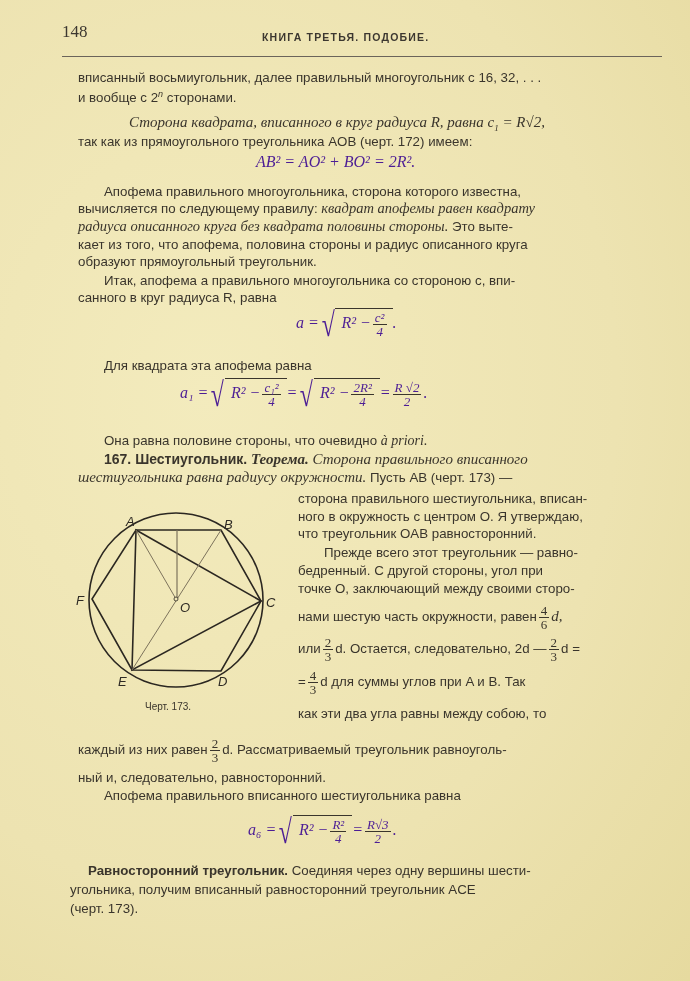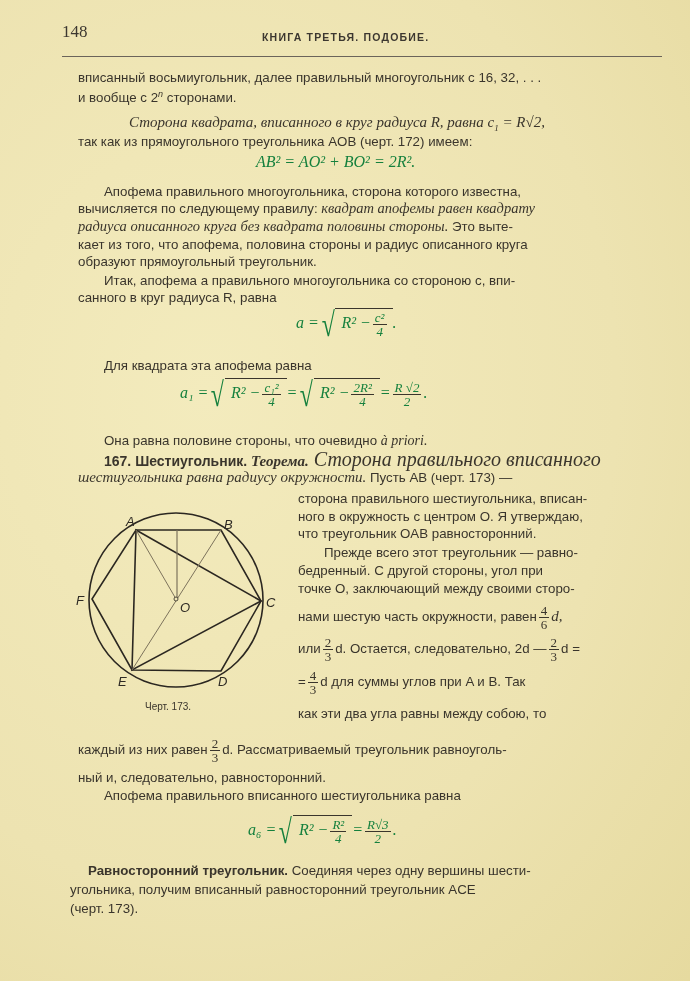--- a/index.html
+++ b/index.html
@@ -11,21 +11,21 @@
     color:#3a352c;
     position:relative;
   }
   .page { position:absolute; left:0; top:0; width:690px; height:981px; }
   .abs { position:absolute; white-space:nowrap; }
   .header-num { left:62px; top:22px; font-family:"Liberation Serif", serif; font-size:17px; color:#3c3730; }
   .header-title { left:262px; top:31px; font-size:10.5px; letter-spacing:1.2px; color:#3c3730; font-weight:bold; }
   .rule { position:absolute; left:62px; top:56px; width:600px; height:1px; background:#6b645a; }
   .txt { font-size:13.3px; line-height:17px; font-family:"Liberation Sans Narrow","Liberation Sans", sans-serif; transform-origin:left top; }
   .it { font-family:"Liberation Serif", serif; font-style:italic; font-size:15px; }
-  .math { font-family:"Liberation Serif", serif; font-style:italic; font-size:16px; color:#15803d; }
+  .math { font-family:"Liberation Serif", serif; font-style:italic; font-size:16px; color:#4c1d95; }
   .bold { font-weight:bold; }
   .frac { display:inline-block; text-align:center; vertical-align:middle; font-size:13px; line-height:13px; margin:0 2px;}
   .frac .n { display:block; border-bottom:1px solid #3a352c; padding:0 2px; }
   .frac .d { display:block; padding:0 2px; }
   .sqrt { display:inline-block; border-top:1px solid #3a352c; padding:2px 4px 0 6px; margin-left:-2px; }
   .rad { font-size:34px; font-style:normal; vertical-align:middle; line-height:20px; display:inline-block; transform:scaleX(0.7); }
   .caption { left:145px; top:701px; font-size:10px; font-family:"Liberation Sans", sans-serif; }
   .lbl { font-family:"Liberation Sans", sans-serif; font-style:italic; font-size:13px; fill:#2e2a24; }
 </style>
 </head>
@@ -69,21 +69,21 @@
 
   <div class="abs math" style="left:180px;top:378px;">
     <span>a₁ =</span><span class="rad">√</span><span class="sqrt"><span>R² −</span><span class="frac"><span class="n">c₁²</span><span class="d">4</span></span></span><span>=</span><span class="rad">√</span><span class="sqrt"><span>R² −</span><span class="frac"><span class="n">2R²</span><span class="d">4</span></span></span><span>=</span><span class="frac"><span class="n">R √2</span><span class="d">2</span></span>.
   </div>
 
   <div class="abs txt" style="left:104px;top:432px;">
     <span>Она равна половине стороны, что очевидно </span><span class="it" style="font-size:14px;">à priori.</span>
   </div>
 
   <div class="abs txt" style="left:104px;top:451px;font-size:14px;">
-    <span class="bold">167. Шестиугольник.</span><span class="it bold" style="font-size:15px;"> Теорема.</span><span class="it" style="font-size:20px;"> Сторона правильного вписанного</span>
+    <span class="bold">167. Шестиугольник.</span><span class="it bold" style="font-size:15px;"> Теорема.</span><span class="it" style="font-size:15px;"> Сторона правильного вписанного</span>
   </div>
   <div class="abs txt" style="left:78px;top:469px;">
     <span class="it" style="font-size:15px;">шестиугольника равна радиусу окружности.</span><span> Пусть AB (черт. 173) —</span>
   </div>
 
   <div class="abs txt" style="left:298px;top:490px;">сторона правильного шестиугольника, вписан-</div>
   <div class="abs txt" style="left:298px;top:508px;">ного в окружность с центром O. Я утверждаю,</div>
   <div class="abs txt" style="left:298px;top:525px;">что треугольник OAB равносторонний.</div>
   <div class="abs txt" style="left:324px;top:544px;">Прежде всего этот треугольник — равно-</div>
   <div class="abs txt" style="left:298px;top:562px;">бедренный. С другой стороны, угол при</div>

